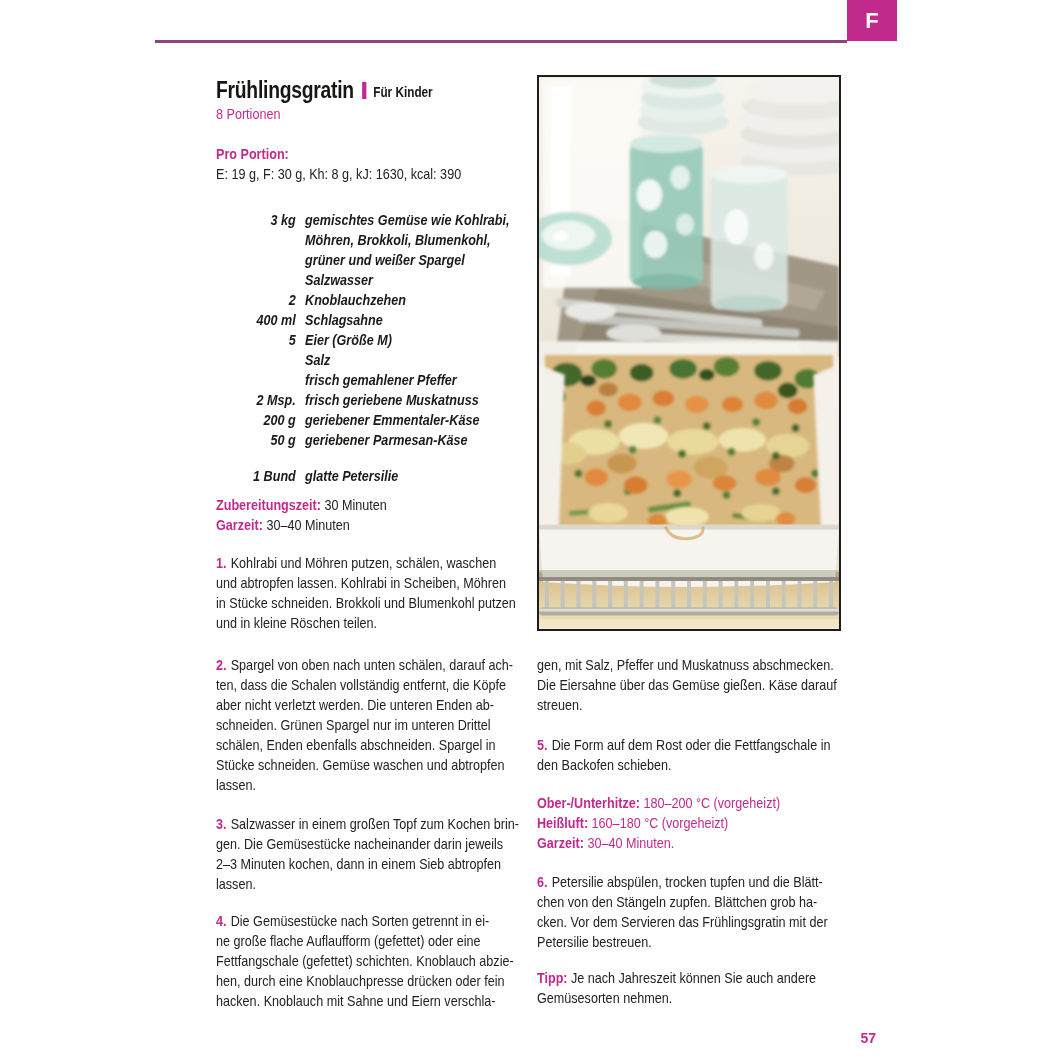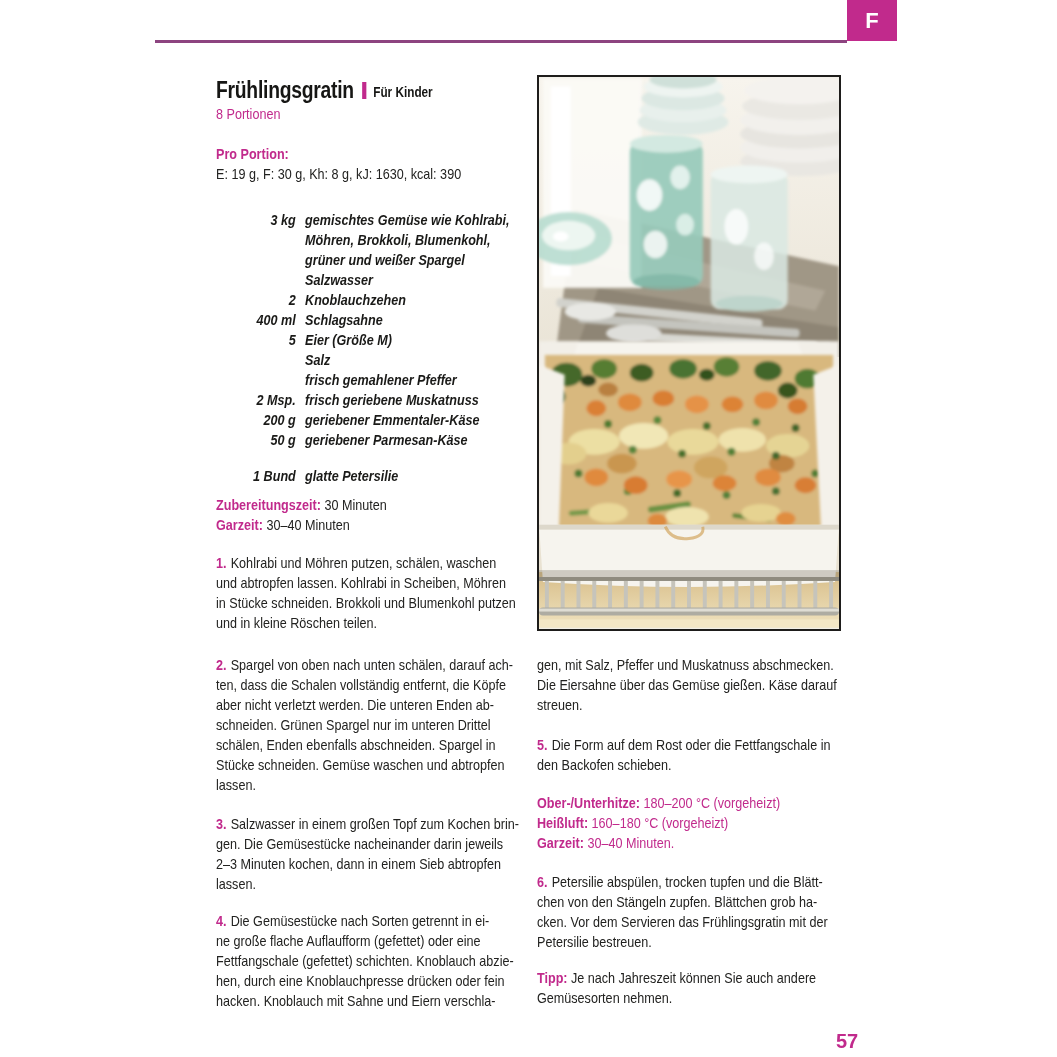--- a/index.html
+++ b/index.html
@@ -66,21 +66,21 @@
 
   
   .photo{
     position:absolute;left:537px;top:75px;width:304px;height:556px;
     border:2px solid #1e1d1b;background:#f2efe8;
   }
   .photo svg{display:block;}
 
   .page-number{
     position:absolute;left:836px;top:1030px;width:40px;
-    font-size:20px;font-weight:bold;color:var(--accent);text-align:left;
+    font-size:14px;font-weight:bold;color:var(--accent);text-align:right;
   }
 </style>
 </head>
 <body>
 
 <div class="page">
 
   <div class="top-rule"></div>
   <div class="tab-f">
     <span>F</span>

